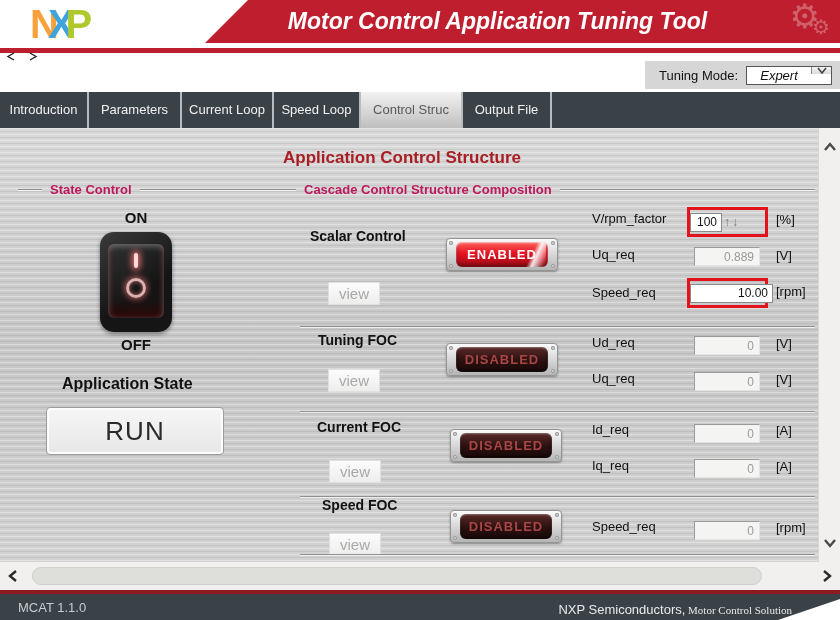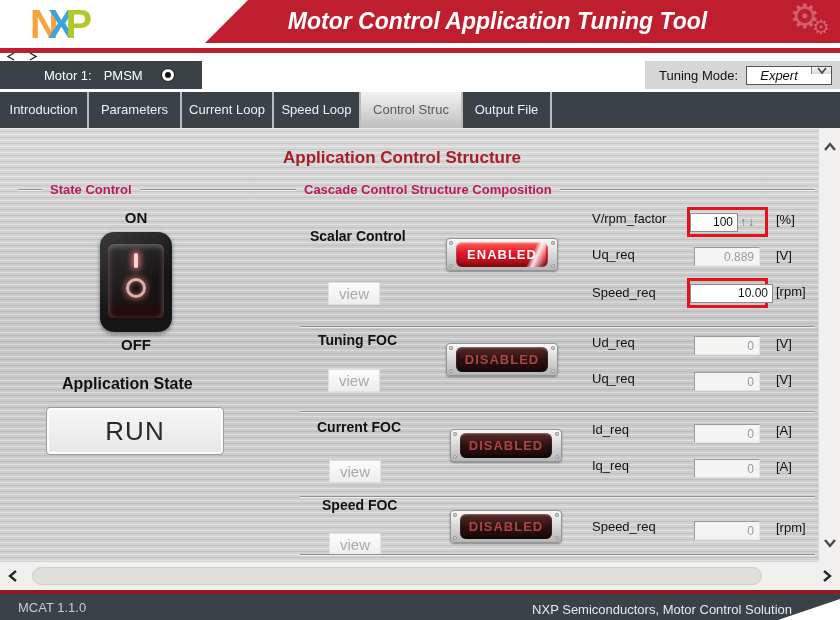--- a/index.html
+++ b/index.html
@@ -134,21 +134,21 @@
               border:1px solid #cfcfcc; border-radius:9px; }
 
   
   .footer { position:absolute; left:0; top:590px; width:840px; height:30px;
             clip-path:polygon(0 0, 840px 0, 840px 9px, 778px 30px, 0 30px); }
   .footer-redline { height:4px; background:#8E1B22; }
   .footer-bar { height:26px; background:#3A4147; position:relative; }
   .f-version { position:absolute; left:18px; top:6px; font-size:13px; color:#c9ccce; }
   .f-right { position:absolute; right:48px; top:6px; color:#e8eaeb; white-space:nowrap; }
   .f-right .fr1 { font-size:13px; }
-  .f-right .fr2 { font-size:13px; }
+  .f-right .fr2 { font-size:11px;font-family:Liberation Serif, serif; }
 </style>
 </head>
 <body>
 
 <div id="app">
 
   <div class="logo">
     <span class="l-n">N</span><span class="l-x">X</span><span class="l-p">P</span>
   </div>
   <div class="red-band">
@@ -163,25 +163,20 @@
           <path d="M9 1 L3 4.5 L9 8" stroke="#222" stroke-width="1.4" fill="none"></path>
         </svg>
       </span>
     <span>
         <svg width="12" height="9" viewBox="0 0 12 9">
           <path d="M3 1 L9 4.5 L3 8" stroke="#222" stroke-width="1.4" fill="none"></path>
         </svg>
       </span>
   </div>
 
-  <div class="motor-bar">
-    <span class="m-label">Motor  1:</span>
-    <span class="m-type">PMSM</span>
-    <span class="radio"></span>
-  </div>
 
   <div class="tuning-panel">
     <span class="t-label">Tuning Mode:</span>
     <span class="select">
       <span class="sel-value">Expert</span>
       <span class="sel-btn">
           <svg width="10" height="7" viewBox="0 0 10 7">
             <path d="M1 1 L5 6 L9 1" stroke="#444" stroke-width="1.6" fill="none"></path>
           </svg>
         </span>
@@ -262,21 +257,21 @@
       <span class="screw sc-tr"></span>
     <span class="screw sc-bl"></span>
       <span class="screw sc-br"></span>
     <span class="led disabled">DISABLED</span>
   </div>
   <div class="view-btn" style="left:329px; top:533px;">view</div>
   <div class="sep" style="top:554px;"></div>
 
   <div class="f-label" style="top:211px;">V/rpm_factor</div>
   <div class="red-box" style="top:207px;">
-    <input style="width: 48px;" readonly="" value="100">
+    <input style="width: 32px;" readonly="" value="100">
     <span class="spin">
       <span>↑</span>
         <span>↓</span>
     </span>
   </div>
   <div class="f-unit" style="top:212px;">[%]</div>
 
   <div class="f-label" style="top:247px;">Uq_req</div>
   <input class="f-input dis" style="top: 247px;" readonly="" value="0.889">
   <div class="f-unit" style="top:248px;">[V]</div>

